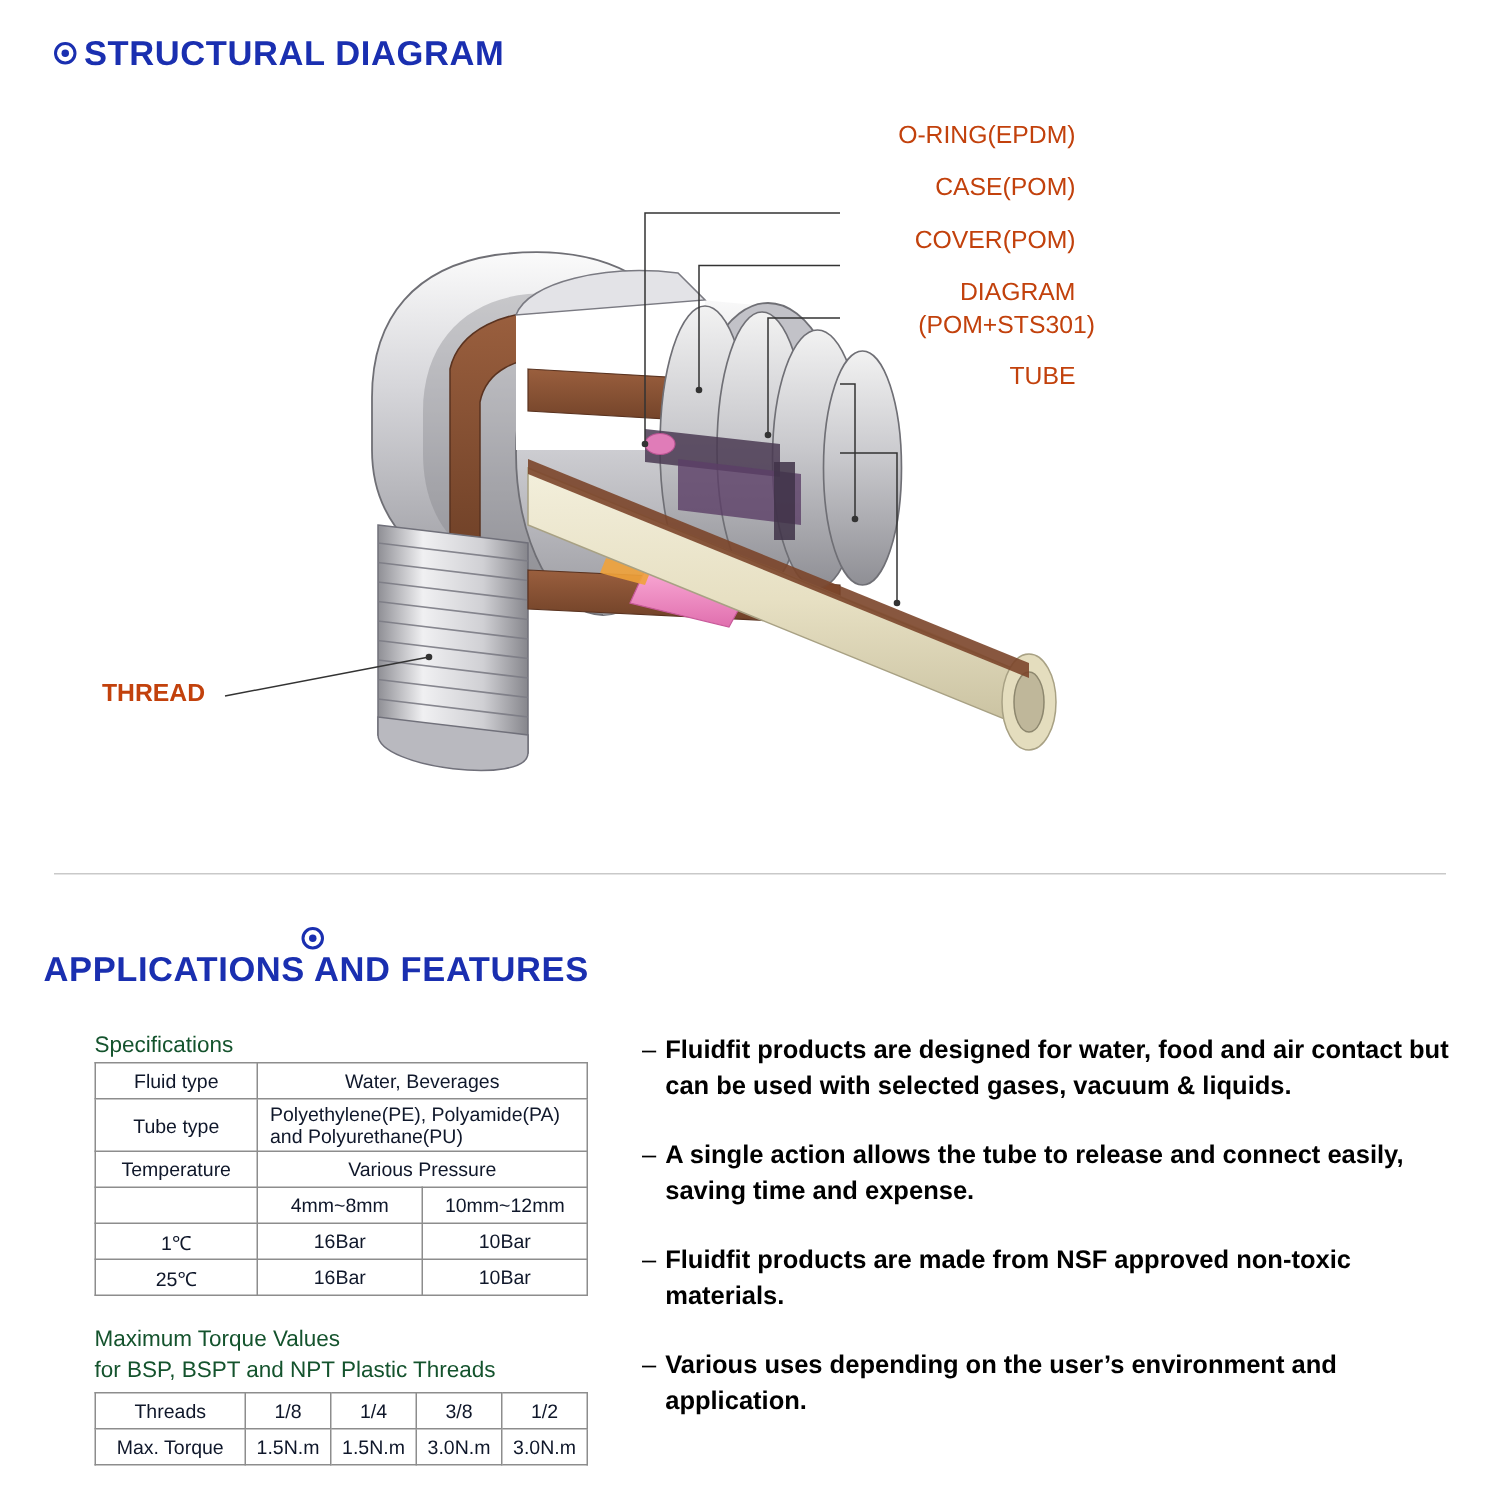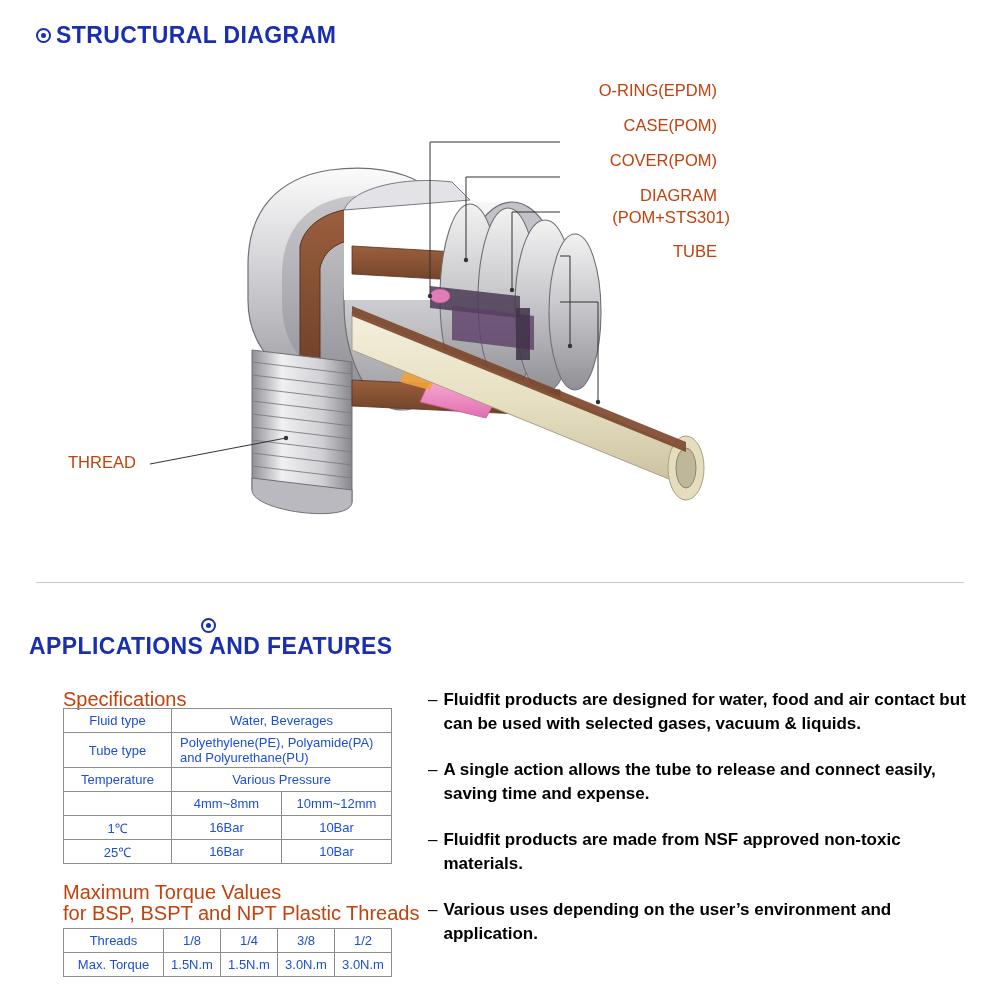--- a/index.html
+++ b/index.html
@@ -71,45 +71,45 @@
   }
   #diagram-svg { display: block; }
 
   .callout-label {
     position: absolute;
     font-size: 16.5px;
     color: #c2410c;
     white-space: nowrap;
     text-align: right;
   }
-  .callout-label.left-align { text-align: left; }
+  .callout-label.left-align { text-align: left; font-weight: bold; }
 
   
   .sub-heading {
     position: absolute;
-    color: #c2410c;
-    font-size: 20px;
+    color: #14532d;
+    font-size: 15px;
     white-space: nowrap;
   }
   #spec-title { left: 63px; top: 688px; }
   #torque-title { left: 63px; top: 882px; line-height: 21px; }
 
   table.spec {
     position: absolute;
     border-collapse: collapse;
     font-size: 13px;
     table-layout: fixed;
   }
   table.spec td {
     border: 1px solid #8d8d8d;
     padding: 2px 4px;
     text-align: center;
     height: 19px;
     vertical-align: middle;
-    color: #1d4ed8;
+    color: #0f172a;
   }
   td.blue { color: #2aa8e0; }
 
   #spec-table { left: 63px; top: 708px; width: 328px; }
   #torque-table { left: 63px; top: 928px; width: 328px; }
 
   
   #features {
     position: absolute;
     left: 428px;

